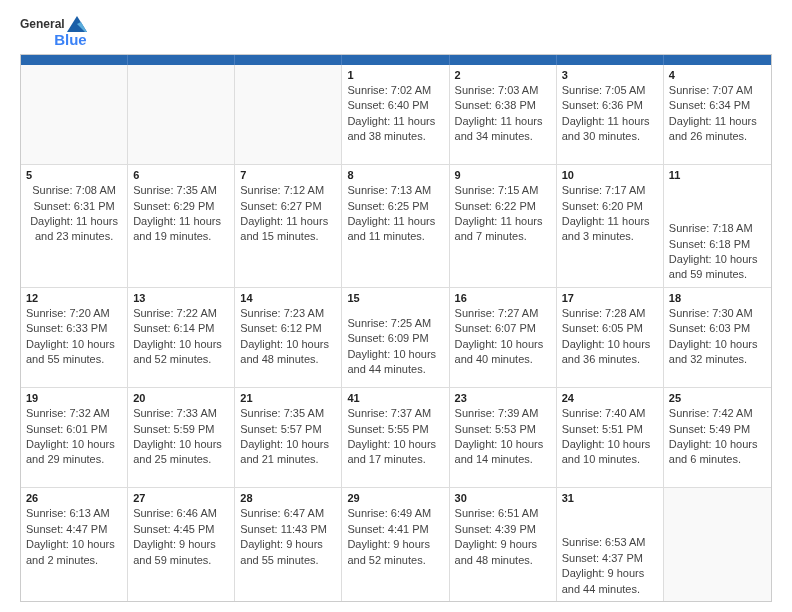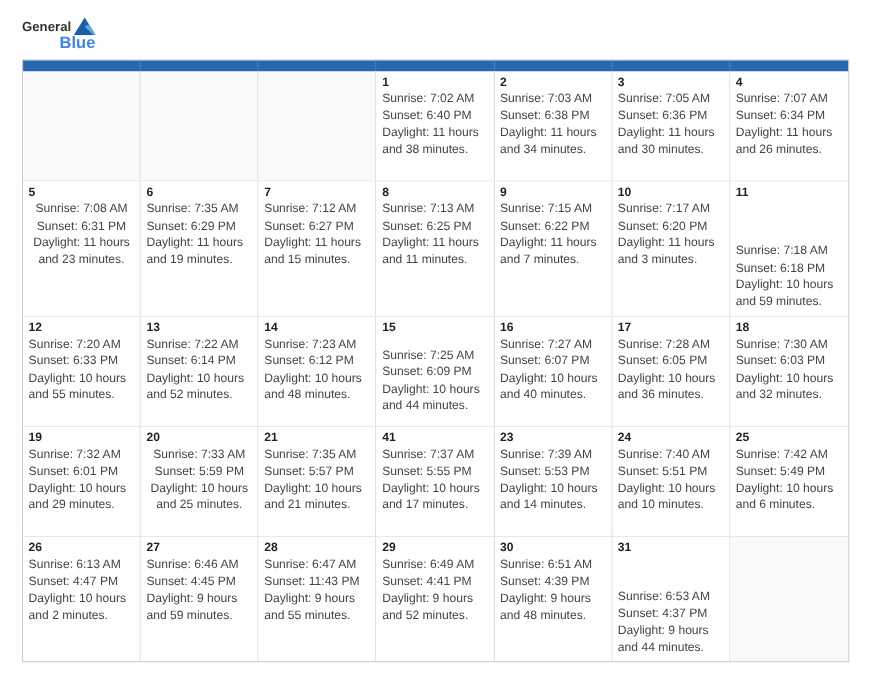--- a/index.html
+++ b/index.html
@@ -269,21 +269,21 @@
         <div class="cal-row">
           <div class="cal-cell">
             <div class="day-num">19</div>
             <div class="cell-info" style="white-space: pre-line;">Sunrise: 7:32 AM
 Sunset: 6:01 PM
 Daylight: 10 hours
 and 29 minutes.</div>
           </div>
           <div class="cal-cell">
             <div class="day-num">20</div>
-            <div class="cell-info" style="white-space: pre-line; text-align: center;">Sunrise: 7:33 AM
+            <div class="cell-info" style="white-space: pre-line;">Sunrise: 7:33 AM
 Sunset: 5:59 PM
 Daylight: 10 hours
 and 25 minutes.</div>
           </div>
           <div class="cal-cell">
             <div class="day-num">21</div>
             <div class="cell-info" style="white-space: pre-line;">Sunrise: 7:35 AM
 Sunset: 5:57 PM
 Daylight: 10 hours
 and 21 minutes.</div>

